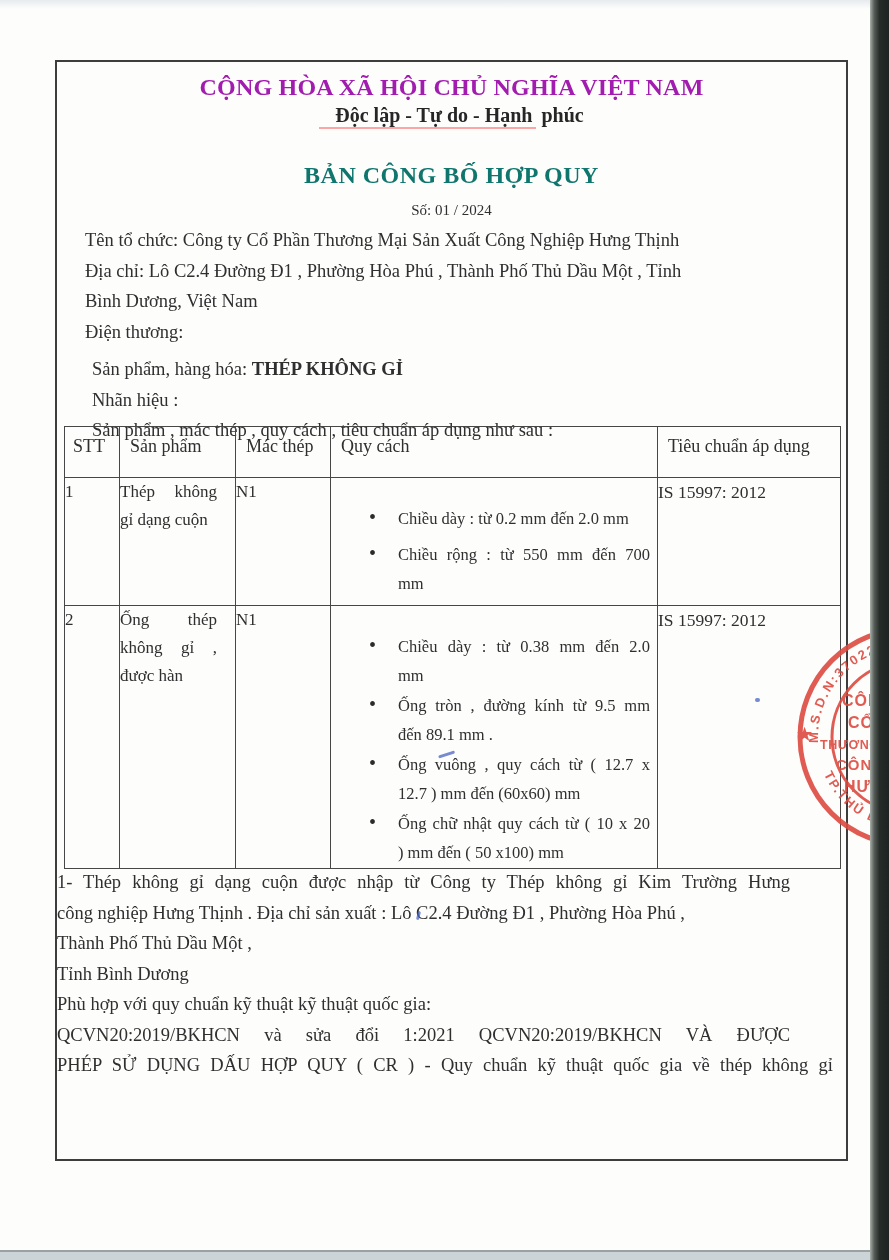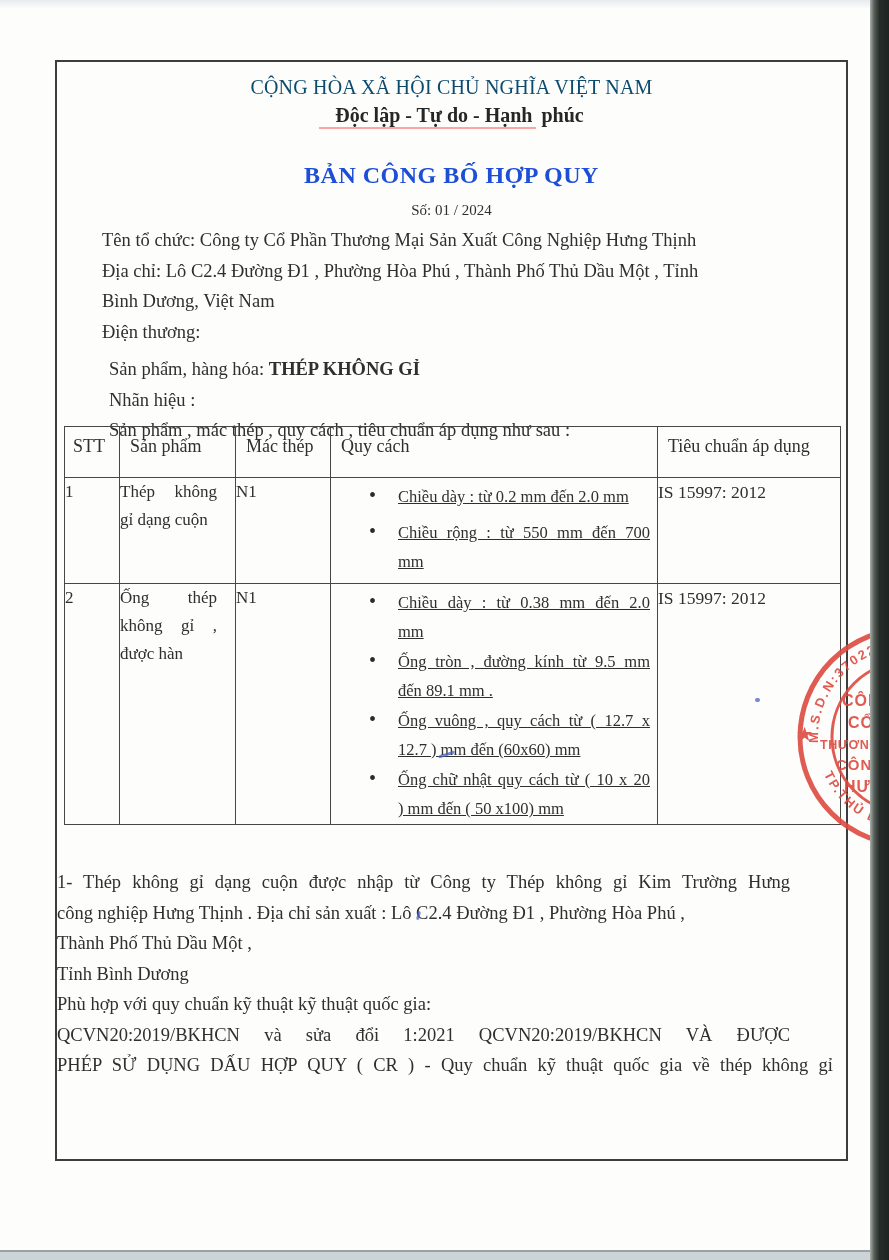--- a/index.html
+++ b/index.html
@@ -14,47 +14,47 @@
   .scan-right-edge{position:absolute;top:0;right:0;width:19px;height:1260px;z-index:30;
     background:linear-gradient(90deg,#aab0aa 0%,#565c57 22%,#262c29 50%,#1d2320 100%);}
   .scan-bottom-edge{position:absolute;bottom:0;left:0;width:889px;height:8px;z-index:29;
     background:#cdd4d8;border-top:2px solid #99a1a5;}
 
   .frame{position:absolute;left:55px;top:60px;width:789px;height:1097px;
     border:2px solid #3d3d3d;background:transparent;z-index:2;}
 
   
   .doc-header{position:absolute;top:13px;left:0;width:100%;text-align:center;}
-  .nat-title{font-size:20px;font-weight:normal;line-height:24px;letter-spacing:.2px;color:#0c4a6e;}
+  .nat-title{font-size:24px;font-weight:bold;line-height:24px;letter-spacing:.2px;color:#a21caf;}
   .motto{font-size:20px;font-weight:bold;line-height:26px;margin-top:3px;color:#262626;}
   .motto .u{border-bottom:2px solid #fca5a5;padding:0 4px 1px 16px;}
-  .doc-title{font-size:24px;font-weight:bold;line-height:28px;margin-top:33px;letter-spacing:.5px;color:#1d4ed8;}
+  .doc-title{font-size:24px;font-weight:bold;line-height:28px;margin-top:33px;letter-spacing:.5px;color:#0f766e;}
   .doc-number{font-size:15px;line-height:24px;margin-top:9px;}
 
   
-  .doc-info{position:absolute;top:163px;left:45px;width:725px;font-size:18.5px;line-height:30.5px;}
+  .doc-info{position:absolute;top:163px;left:28px;width:725px;font-size:18.5px;line-height:30.5px;}
   .doc-info p{margin:0;}
   .product-block{margin-top:7px;margin-left:7px;}
   .bold{font-weight:bold;}
 
   
   table.spec-table{position:absolute;left:7px;top:364px;width:776px;
     border-collapse:collapse;table-layout:fixed;font-size:17px;}
   .spec-table th,.spec-table td{border:1.5px solid #474747;vertical-align:top;
     font-weight:normal;text-align:left;padding:0;}
   .spec-table thead th{height:41px;font-size:18px;padding:9px 6px 0 10px;}
   .spec-table th.c-stt{text-align:center;padding-left:0;}
   .cell-pad{padding:9px 8px 8px 10px;line-height:28px;}
   .cell-center{text-align:center;padding-top:9px;line-height:28px;}
   .row-1 td{height:96px;}
   .row-2 td{height:228px;}
   .prod-lines span{display:block;max-width:97px;}
   .spec-line{display:block;max-width:252px;}
   .stretch{text-align:justify;text-align-last:justify;}
-  ul.specs{list-style:none;margin:4px 0 0 0;padding:0 4px 0 67px;text-decoration:underline;}
+  ul.specs{list-style:none;margin:26px 0 0 0;padding:0 4px 0 67px;}
   ul.specs li{position:relative;margin:0 0 7px 0;line-height:29px;font-size:16.5px;}
   .row-2 ul.specs li{margin-bottom:1px;}
   ul.specs li::before{content:"\2022";position:absolute;left:-29px;top:-1px;font-size:20px;color:#2b2b2b;}
   .std-cell{padding:9px 4px 0 10px;font-size:17.5px;line-height:28px;}
 
   
   .doc-notes{position:absolute;top:805px;left:0;width:789px;font-size:18.5px;line-height:30.5px;}
   .doc-notes p{margin:0;}
   .ml33{margin-left:33px;} .ml48{margin-left:48px;} .ml66{margin-left:66px;} .ml7{margin-left:7px;}
   .w733{width:733px;} .w776{width:776px;}

